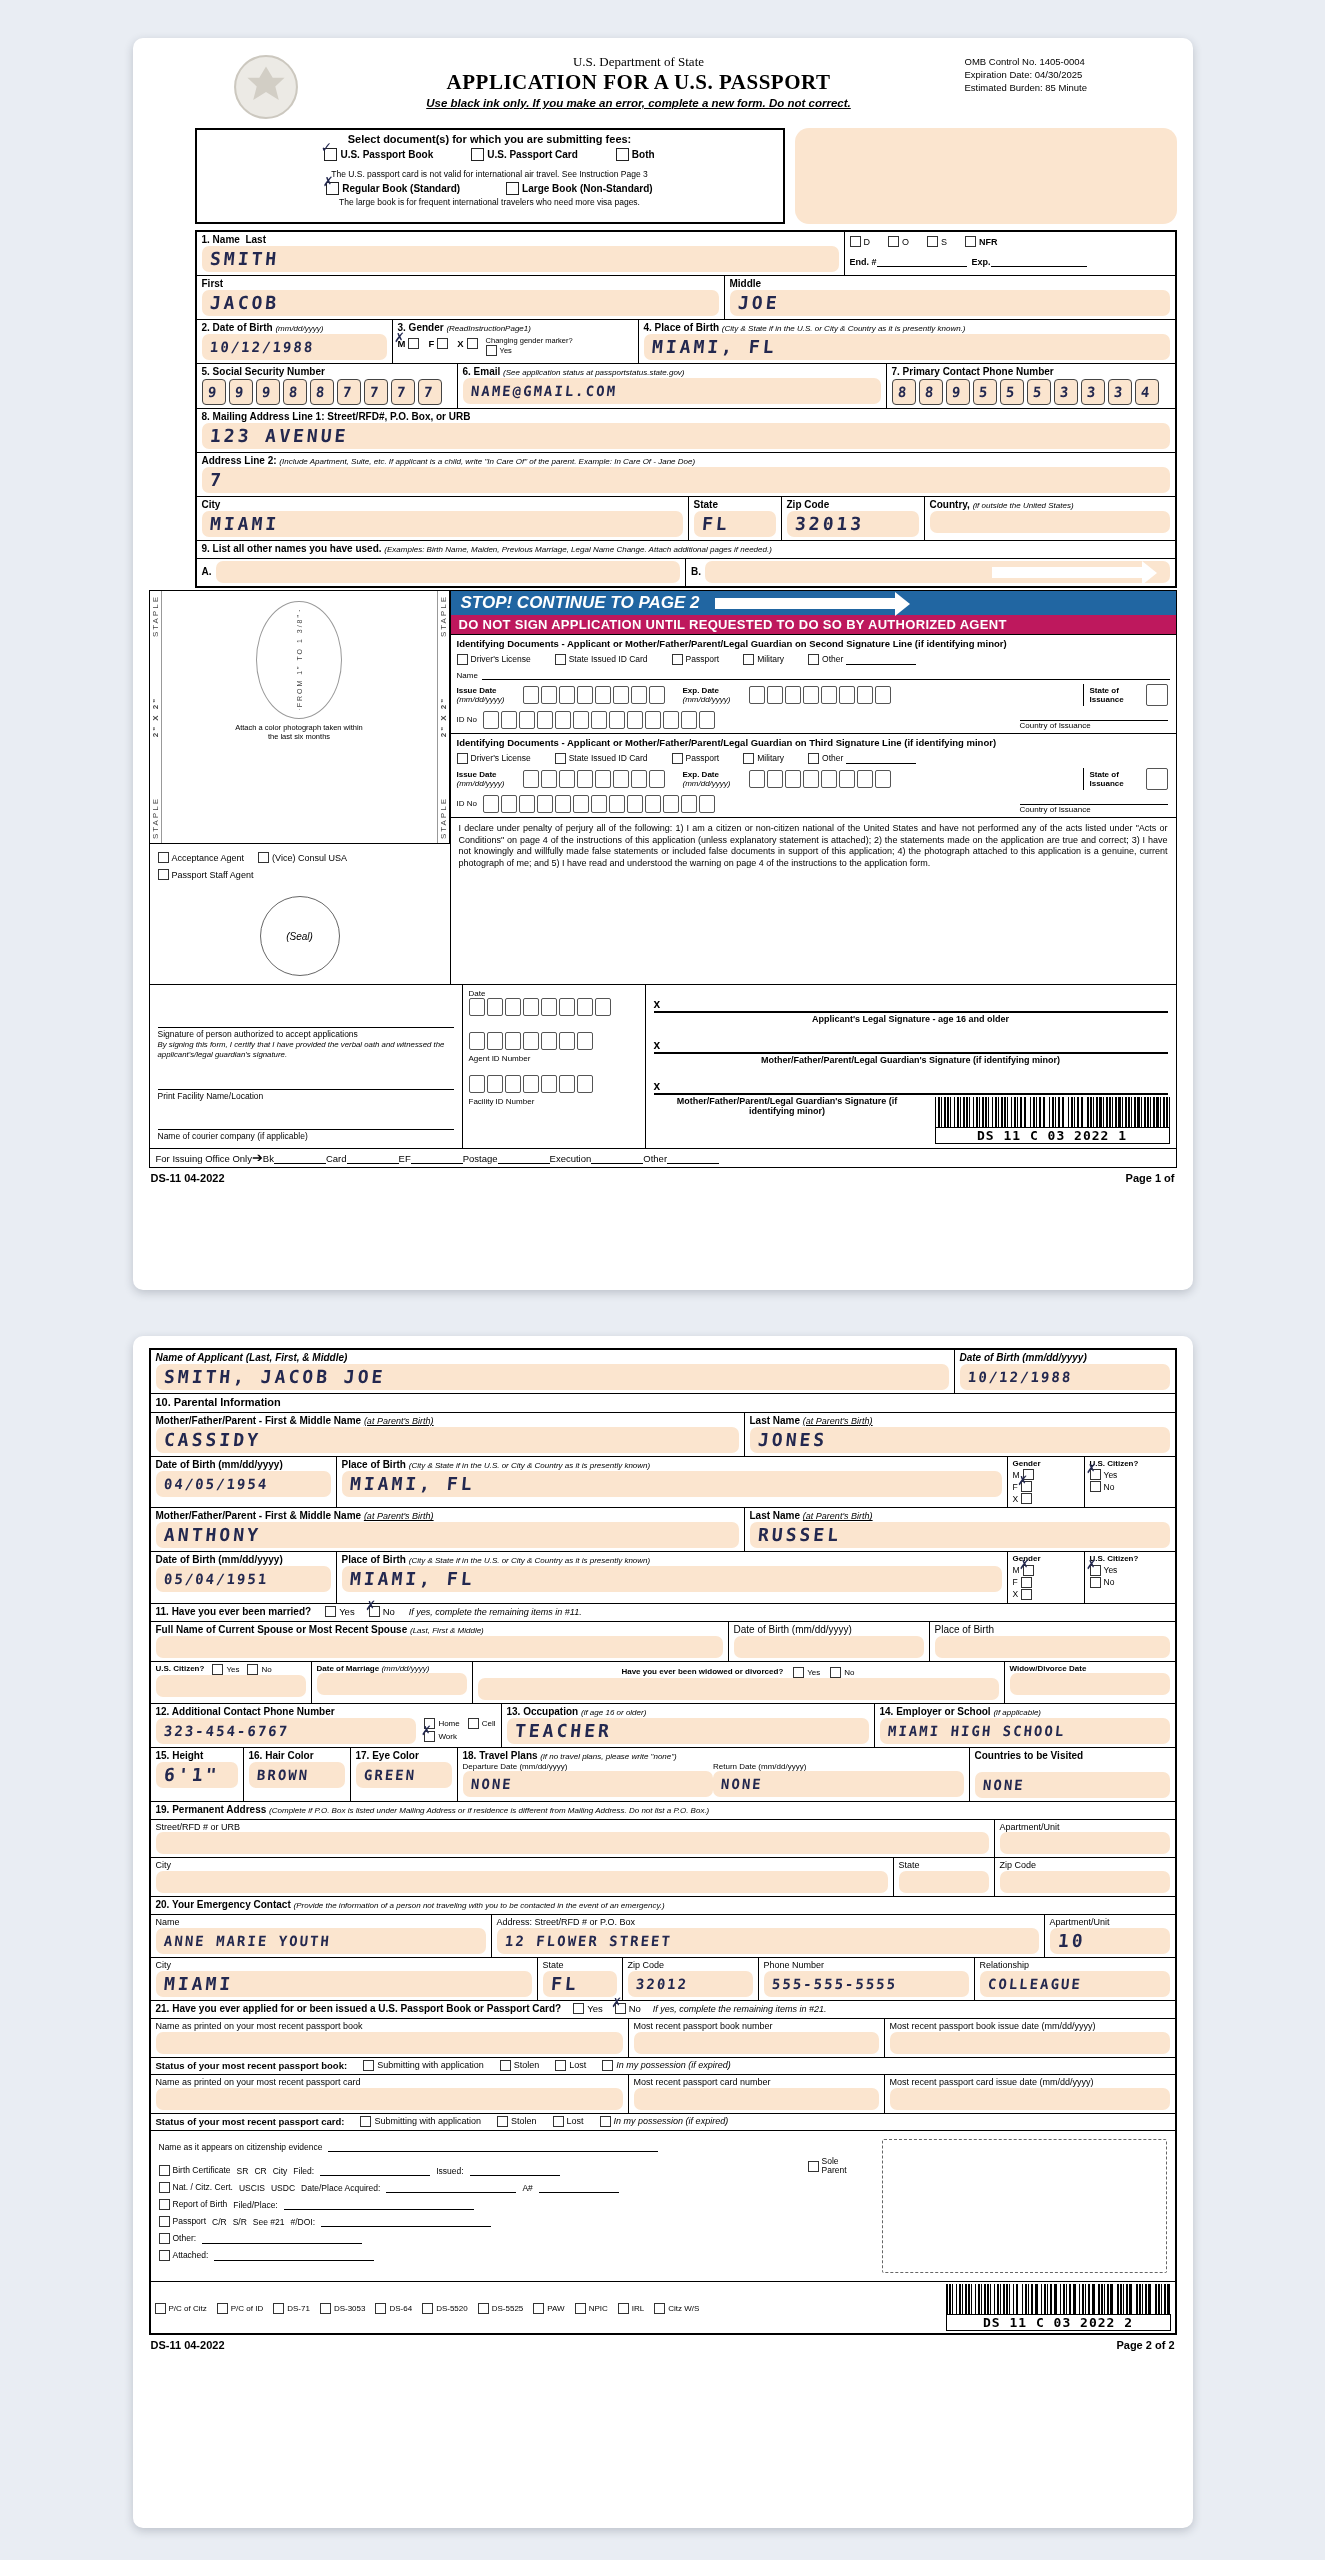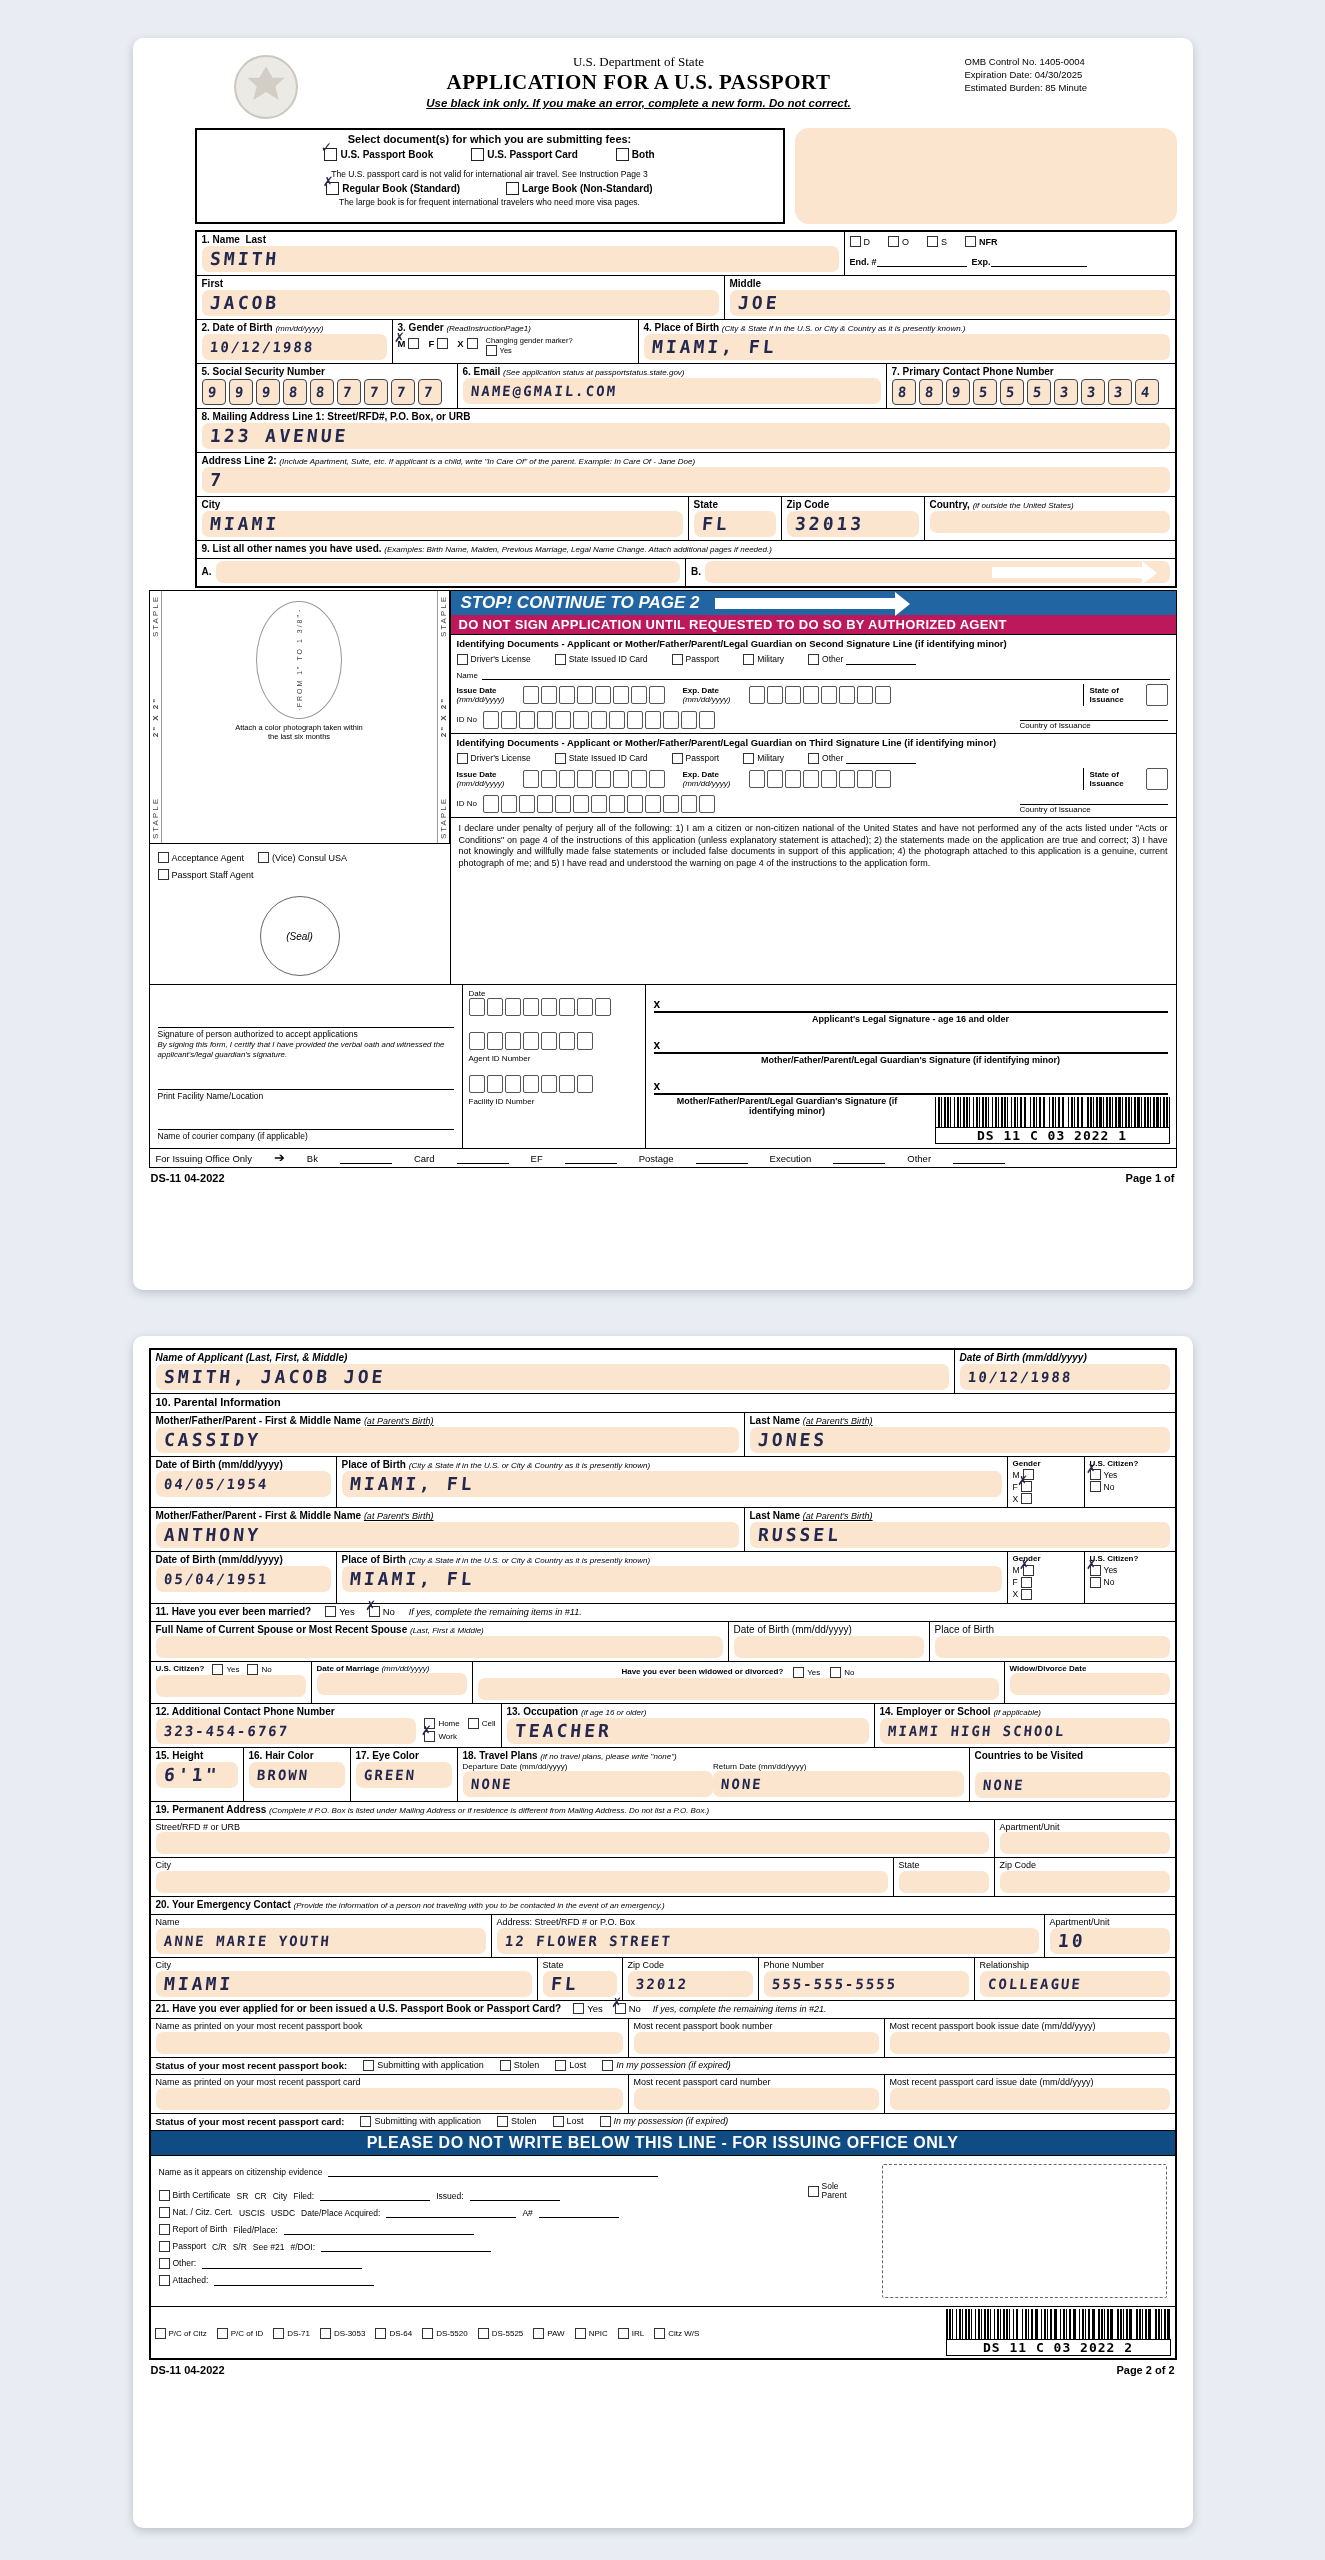--- a/index.html
+++ b/index.html
@@ -617,21 +617,21 @@
         <div style="display:flex;align-items:flex-start;gap:10px">
           <div class="siglabel" style="flex:1">Mother/Father/Parent/Legal Guardian's Signature (if identifying minor)</div>
           <div style="width:235px;margin:2px 2px 2px 0">
             <div class="bars"></div>
             <div class="bclabel">DS 11 C 03 2022 1</div>
           </div>
         </div>
       </div>
     </div>
 
-    <div style="border-top:1.5px solid #000;display:flex;align-items:center;gap:22px;font-size:9.5px;padding:3px 6px">
+    <div style="border-top:1.5px solid #000;display:flex;align-items:center;gap:0;font-size:9.5px;padding:3px 6px">
       <span>For Issuing Office Only</span>
       <span style="font-size:13px;line-height:0">➔</span>
       <span>Bk</span>
         <span class="ln" style="width:52px"></span>
       <span>Card</span>
         <span class="ln" style="width:52px"></span>
       <span>EF</span>
         <span class="ln" style="width:52px"></span>
       <span>Postage</span>
         <span class="ln" style="width:52px"></span>
@@ -1141,23 +1141,20 @@
             <span class="cb-sm"></span>
             <span>Lost</span>
           </span>
         <span class="cbw">
             <span class="cb-sm"></span>
             <span class="i">In my possession (if expired)</span>
           </span>
       </div>
     </div>
 
-    <div class="frow">
-        <div class="obanner" style="flex:1">PLEASE DO NOT WRITE BELOW THIS LINE - FOR ISSUING OFFICE ONLY</div>
-      </div>
 
     <div class="frow">
       <div style="flex:1;padding:4px 8px">
         <div class="officerow">
             <span>Name as it appears on citizenship evidence</span>
             <span class="ln" style="flex:1;max-width:330px"></span>
           </div>
         <div class="officerow">
           <span class="cbw">
               <span class="cb-sm"></span>

